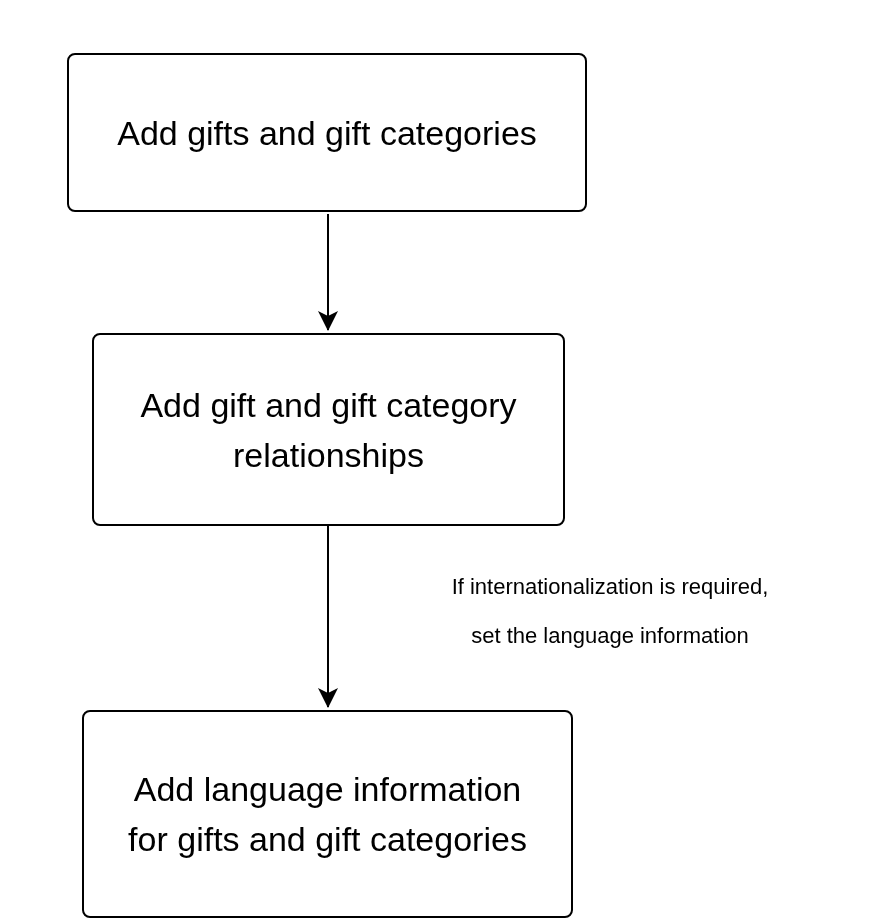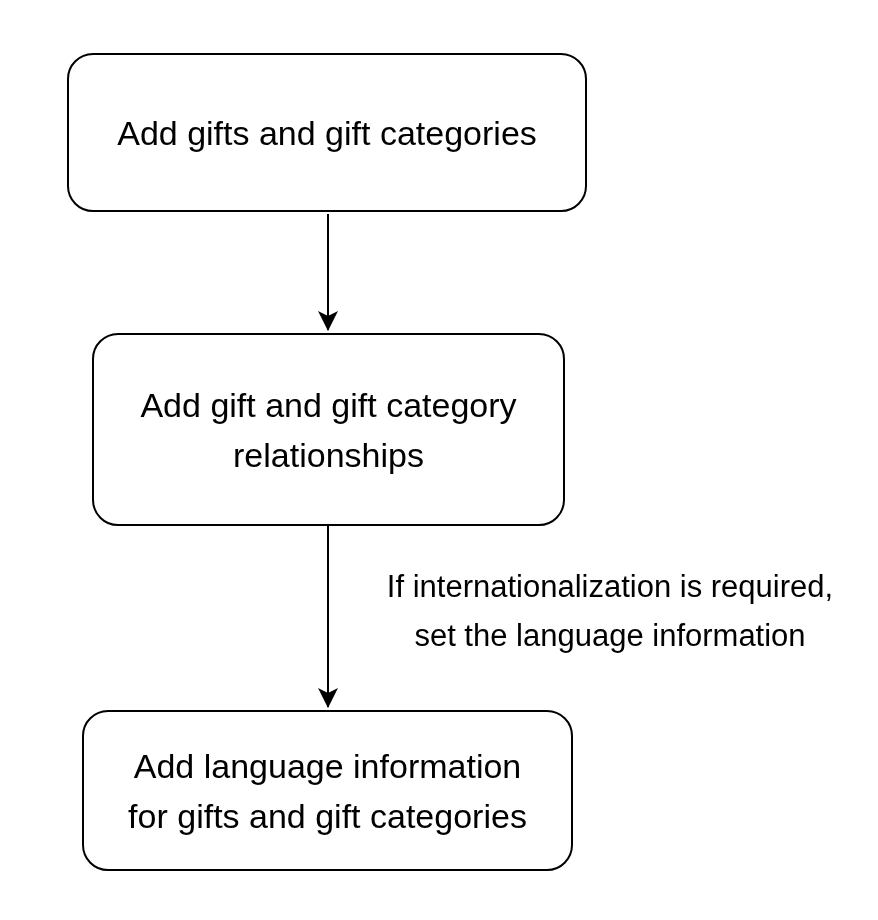--- a/index.html
+++ b/index.html
@@ -13,45 +13,45 @@
     height: 920px;
     background: #ffffff;
     font-family: "Liberation Sans", sans-serif;
     color: #000000;
     overflow: hidden;
   }
   .node {
     position: absolute;
     box-sizing: border-box;
     border: 2px solid #000000;
-    border-radius: 26px;
+    border-radius: 8px;
     background: #ffffff;
     display: flex;
     align-items: center;
     justify-content: center;
     text-align: center;
     font-size: 34px;
     line-height: 50px;
     white-space: pre-line;
   }
   .node-1 { left: 67px;  top: 53px;  width: 520px; height: 159px; }
   .node-2 { left: 92px;  top: 333px; width: 473px; height: 193px; }
-  .node-3 { left: 82px;  top: 710px; width: 491px; height: 161px; }
+  .node-3 { left: 82px;  top: 710px; width: 491px; height: 208px; }
   .edges-layer {
     position: absolute;
     left: 0; top: 0;
     width: 878px; height: 920px;
   }
   .edge-label {
     position: absolute;
     left: 350px;
     top: 562px;
     width: 520px;
     text-align: center;
-    font-size: 31px;
+    font-size: 22px;
     line-height: 49px;
     white-space: pre-line;
     color: #000000;
   }
 </style>
 </head>
 <body>
 
 <div class="canvas">
 

